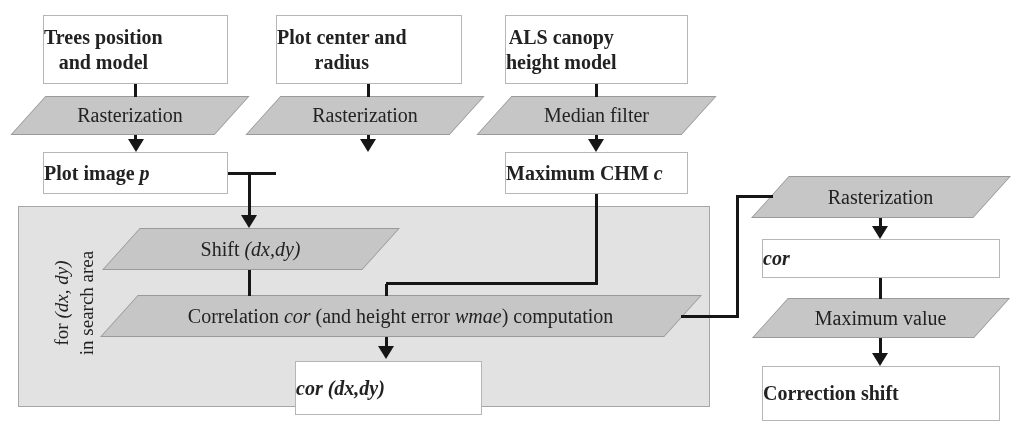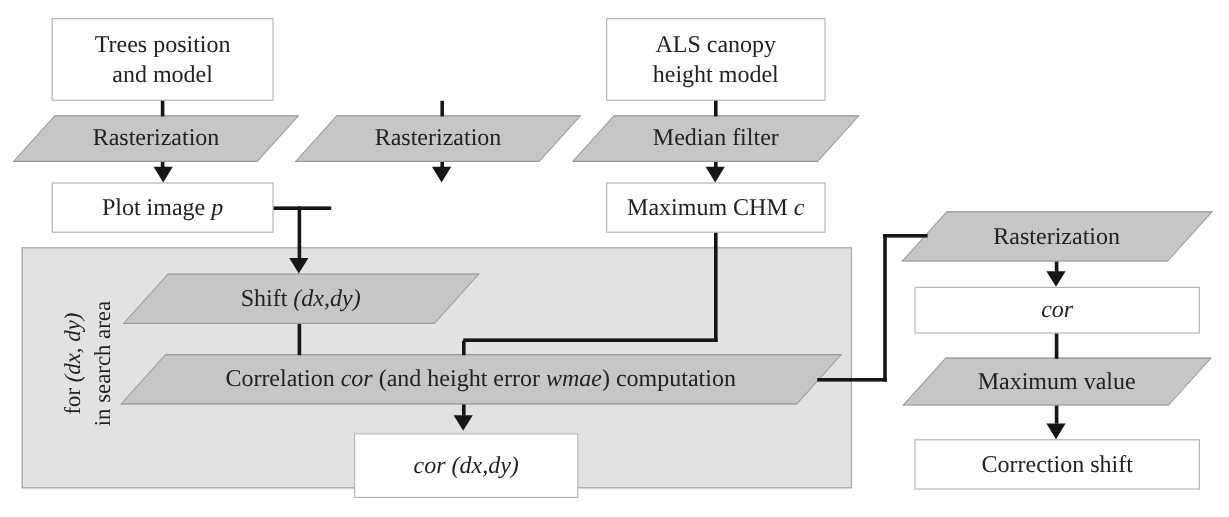--- a/index.html
+++ b/index.html
@@ -10,24 +10,25 @@
     font-family:"Liberation Serif","DejaVu Serif",serif;
     color:#222222;
     overflow:hidden;
   }
   
   .box{
     position:absolute;
     background:#ffffff;
     border:1.5px solid #b6b6b6;
     box-sizing:border-box;
-    display:flex;align-items:center;justify-content:center;
+    display:flex;align-items:center;justify-content:flex-start;
     text-align:center;
     font-size:20px;line-height:1.25;
     z-index:3;
+    font-weight:bold;
   }
   
   .para{
     position:absolute;
     background:#c6c6c6;
     border:1px solid #9a9a9a;
     box-sizing:border-box;
     transform:skewX(-42deg);
     display:flex;align-items:center;justify-content:center;
     font-size:20px;
@@ -74,20 +75,23 @@
 
   <div class="loop-box"></div>
   <div class="loop-label">
     <div><span>for </span><em>(dx, dy)</em></div>
     <div>in search area</div>
   </div>
 
   <div class="box" style="left:43px;top:15px;width:185px;height:69px">
     <div><span>Trees position</span><br><span>and model</span></div>
   </div>
+  <div class="box" style="left:276px;top:15px;width:186px;height:69px">
+    <div><span>Plot center and</span><br><span>radius</span></div>
+  </div>
   <div class="box" style="left:505px;top:15px;width:183px;height:69px">
     <div><span>ALS canopy</span><br><span>height model</span></div>
   </div>
 
   <div class="para" style="left:28px;top:96px;width:204px;height:39px">
     <span class="unskew">Rasterization</span>
   </div>
   <div class="para" style="left:263px;top:96px;width:204px;height:39px">
     <span class="unskew">Rasterization</span>
   </div>
@@ -114,21 +118,21 @@
 
   <div class="para" style="left:770px;top:176px;width:222px;height:42px">
     <span class="unskew">Rasterization</span>
   </div>
   <div class="box" style="left:762px;top:239px;width:238px;height:39px">
     <div><em>cor</em></div>
   </div>
   <div class="para" style="left:770px;top:298px;width:222px;height:40px">
     <span class="unskew">Maximum value</span>
   </div>
-  <div class="box" style="left:762px;top:366px;width:238px;height:42px">
+  <div class="box" style="left:762px;top:366px;width:238px;height:55px">
     <div>Correction shift</div>
   </div>
 
   <div class="ln" style="left:134px;top:84px;width:3px;height:13px"></div>
   <div class="ln" style="left:367px;top:84px;width:3px;height:13px"></div>
   <div class="ln" style="left:595px;top:84px;width:3px;height:13px"></div>
 
   <div class="ln" style="left:134px;top:135px;width:3px;height:7px"></div>
   <div class="arr" style="left:128px;top:139px"></div>
   <div class="ln" style="left:367px;top:135px;width:3px;height:7px"></div>

